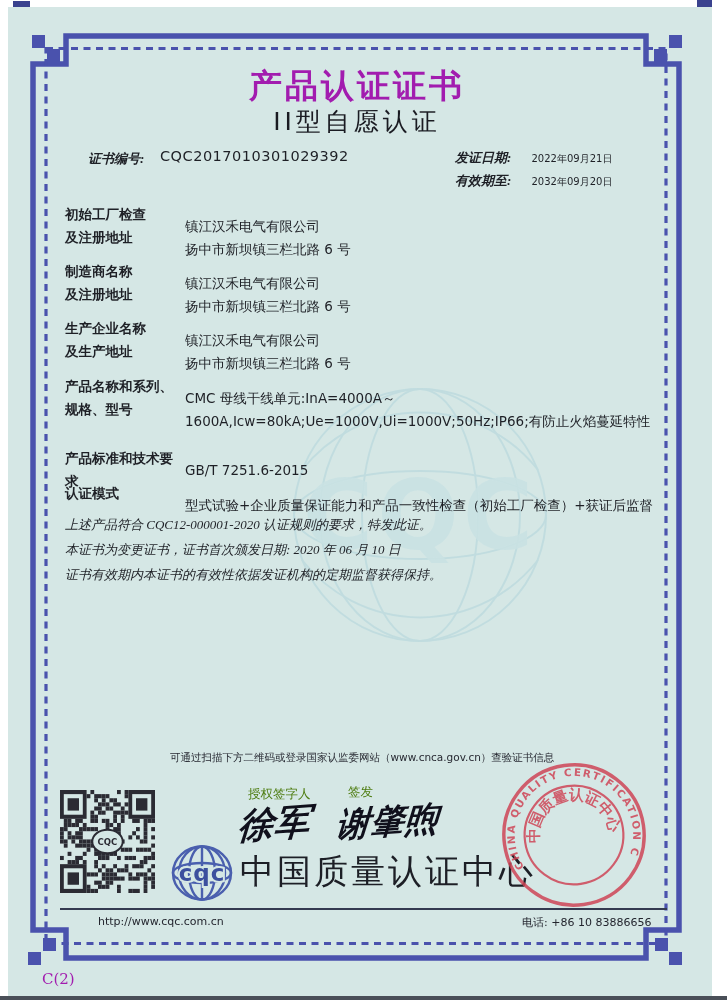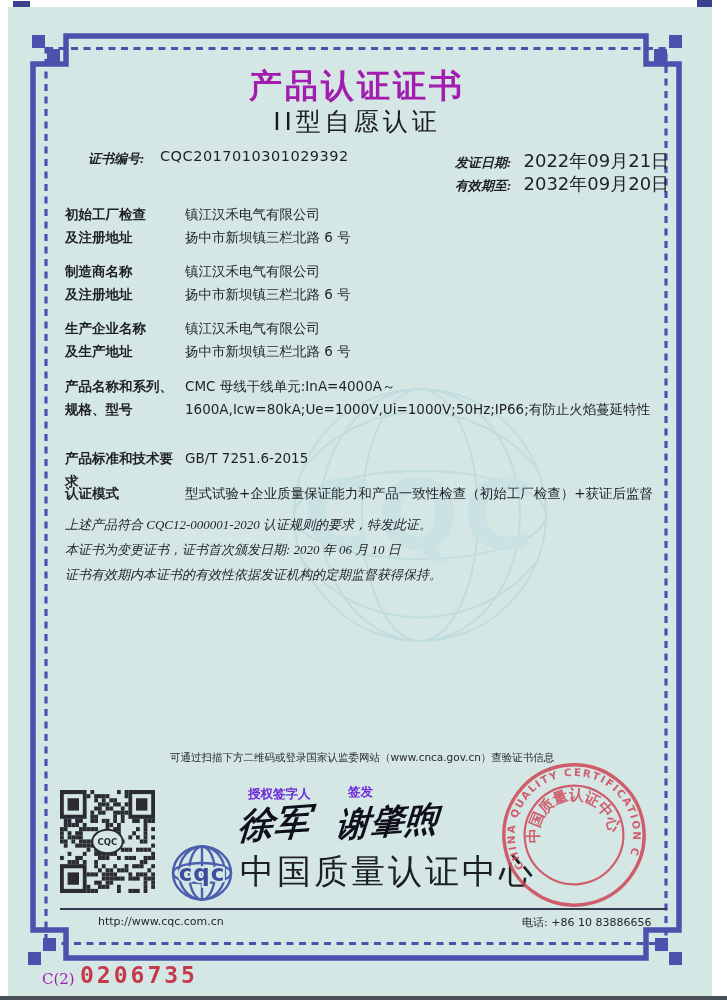--- a/index.html
+++ b/index.html
@@ -16,27 +16,27 @@
   .subtitle{left:33px;top:105px;width:648px;text-align:center;font-size:25px;font-weight:400;
             letter-spacing:4px;color:#1a1b22;}
   .kai{font-family:Liberation Serif, serif;font-style:italic;}
   .certno-label{left:88px;top:150px;font-size:13px;font-weight:600;}
   .certno-value{left:160px;top:148px;font-size:14.5px;letter-spacing:.5px;}
   .daterow{font-size:13px;}
   .daterow .lab{font-weight:600;}
   .issue-row{left:455px;top:149px;}
   .valid-row{left:455px;top:172px;}
   .daterow .val{font-family:"DejaVu Sans","Liberation Sans",sans-serif;font-style:normal;
-                font-size:18px;margin-left:8px;}
+                font-size:10px;margin-left:16px;}
   .field-row{left:65px;width:600px;}
   .field-row .lab-col{position:absolute;left:0;top:0;width:118px;font-weight:700;font-size:13.5px;line-height:23px;}
-  .field-row .val-col{position:absolute;left:120px;top:0;width:482px;font-size:13.5px;line-height:23px;}
+  .field-row .val-col{position:absolute;left:120px;top:12px;width:482px;font-size:13.5px;line-height:23px;}
   .note-line{left:65px;font-size:13px;}
   .verify{left:170px;top:751px;font-size:10.5px;color:#272932;}
-  .siglabel{font-size:12.5px;font-weight:700;color:#6d28d9;text-align:center;}
+  .siglabel{font-size:12.5px;font-weight:400;color:#4d7c0f;text-align:center;}
   .signame{font-family:"DejaVu Serif","Liberation Serif",serif;font-style:italic;font-weight:700;
            color:#10101c;transform:rotate(-4deg) skewX(-8deg);}
   .issuer-name{left:240px;top:849px;font-size:34px;letter-spacing:3px;color:#1d1f26;}
   .footer-rule{left:60px;top:908px;width:607px;height:2px;background:#343a50;}
   .footer-text{font-size:11px;color:#23252e;top:915px;}
   .serial-prefix{left:42px;top:970px;font-size:15px;color:#a21caf;
                  font-family:"DejaVu Serif","Liberation Serif",serif;}
   .serial-number{left:80px;top:962px;font-size:23px;letter-spacing:3px;color:#c43a4b;
                  font-family:"DejaVu Sans Mono","Liberation Mono",monospace;font-weight:700;}
   .stamp-svg{position:absolute;left:495px;top:756px;opacity:.85;}
@@ -423,16 +423,15 @@
       <text fill="#cf4657" stroke="none" style="font-size:10.5px;font-weight:600;letter-spacing:1px;">
         <textPath href="#seal-outer-path" startOffset="0" textLength="290">CHINA  QUALITY  CERTIFICATION  CENTRE</textPath>
       </text>
       <text fill="#cf4657" stroke="none" style="font-size:15px;font-weight:700;">
         <textPath href="#seal-inner-path" startOffset="0" textLength="118">中国质量认证中心</textPath>
       </text>
     </g>
   </svg>
 
   <div class="abs serial-prefix">C(2)</div>
-  <div class="abs serial-number">0206735</div>
 
   <div class="scan-edge"></div>
 </div>
 
 </body></html>

